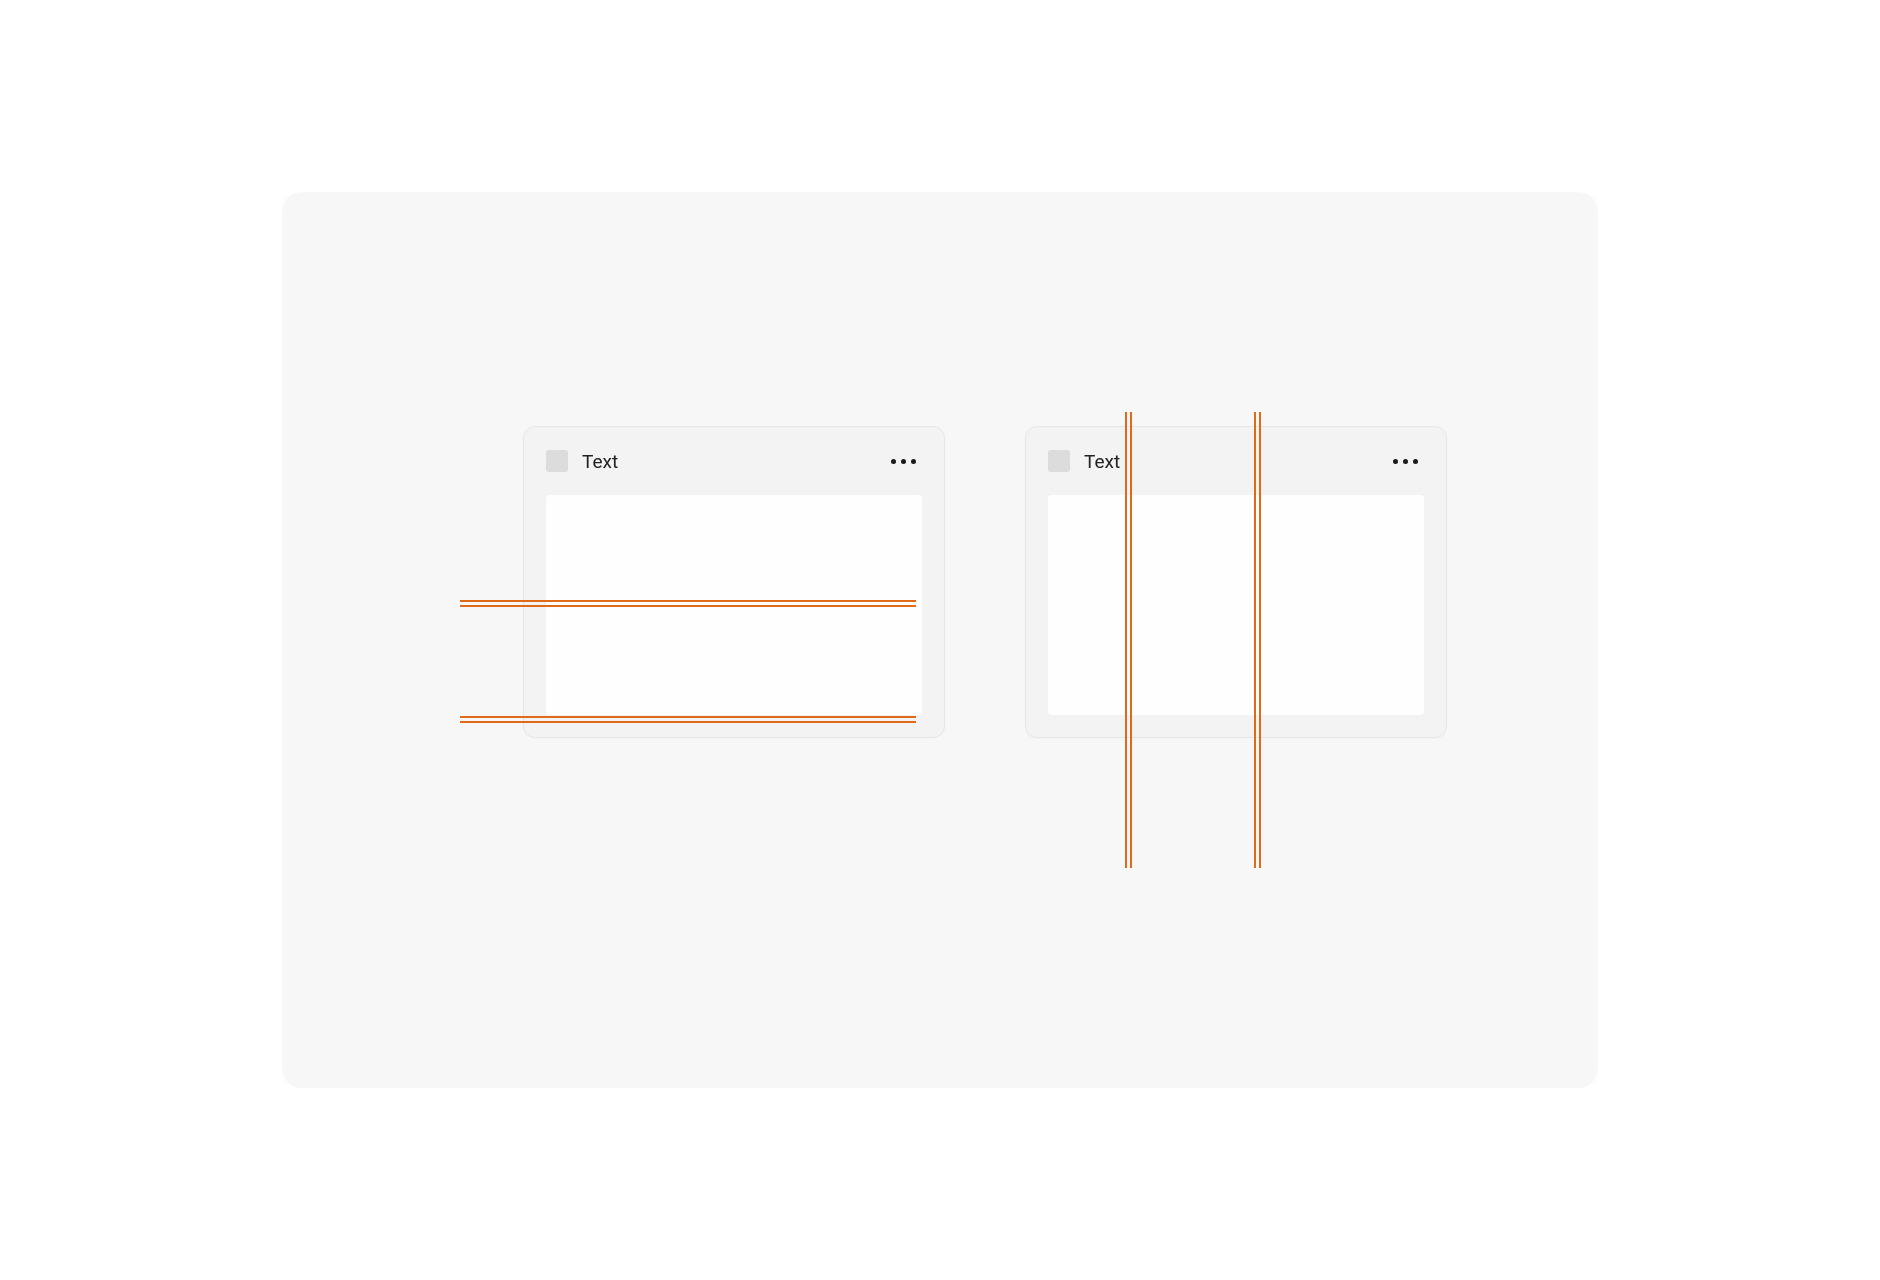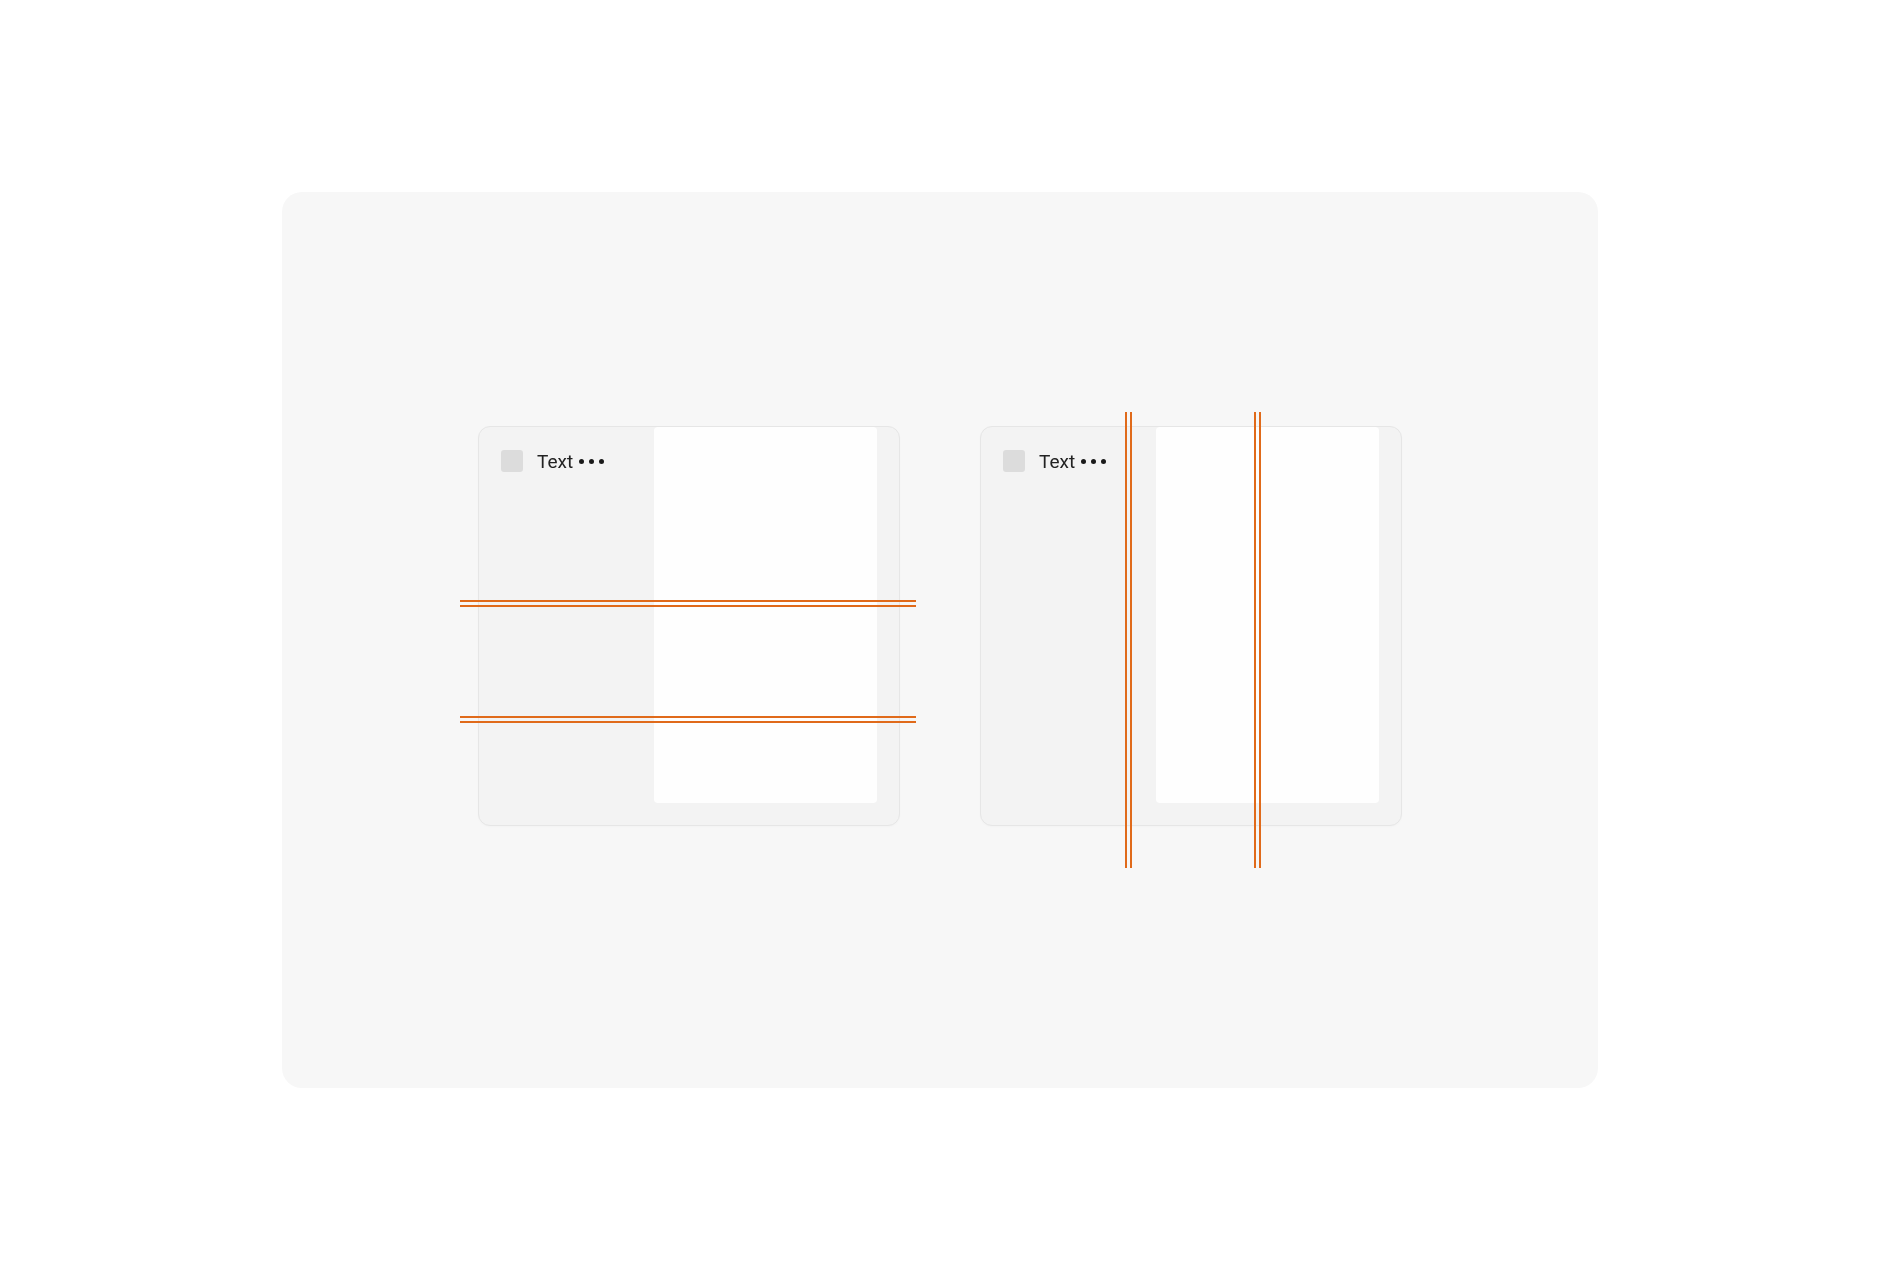--- a/index.html
+++ b/index.html
@@ -17,27 +17,28 @@
     position: relative;
     width: 1316px;
     height: 896px;
     background: #f7f7f7;
     border-radius: 20px;
     overflow: hidden;
   }
   .card {
     position: absolute;
     width: 422px;
-    height: 400px;
+    height: 312px;
     background: #f3f3f3;
     border: 1px solid #e6e6e6;
     border-radius: 12px;
     box-shadow: 0 1px 2px rgba(0,0,0,0.02);
     display: flex;
-    flex-direction: row;
+    flex-direction: column;
+    margin-left: 45px;
   }
   .card-left  { left: 196px; top: 234px; }
   .card-right { left: 698px; top: 234px; }
 
   .card-header {
     height: 68px;
     display: flex;
     align-items: center;
     padding: 0 22px;
     justify-content: space-between;

